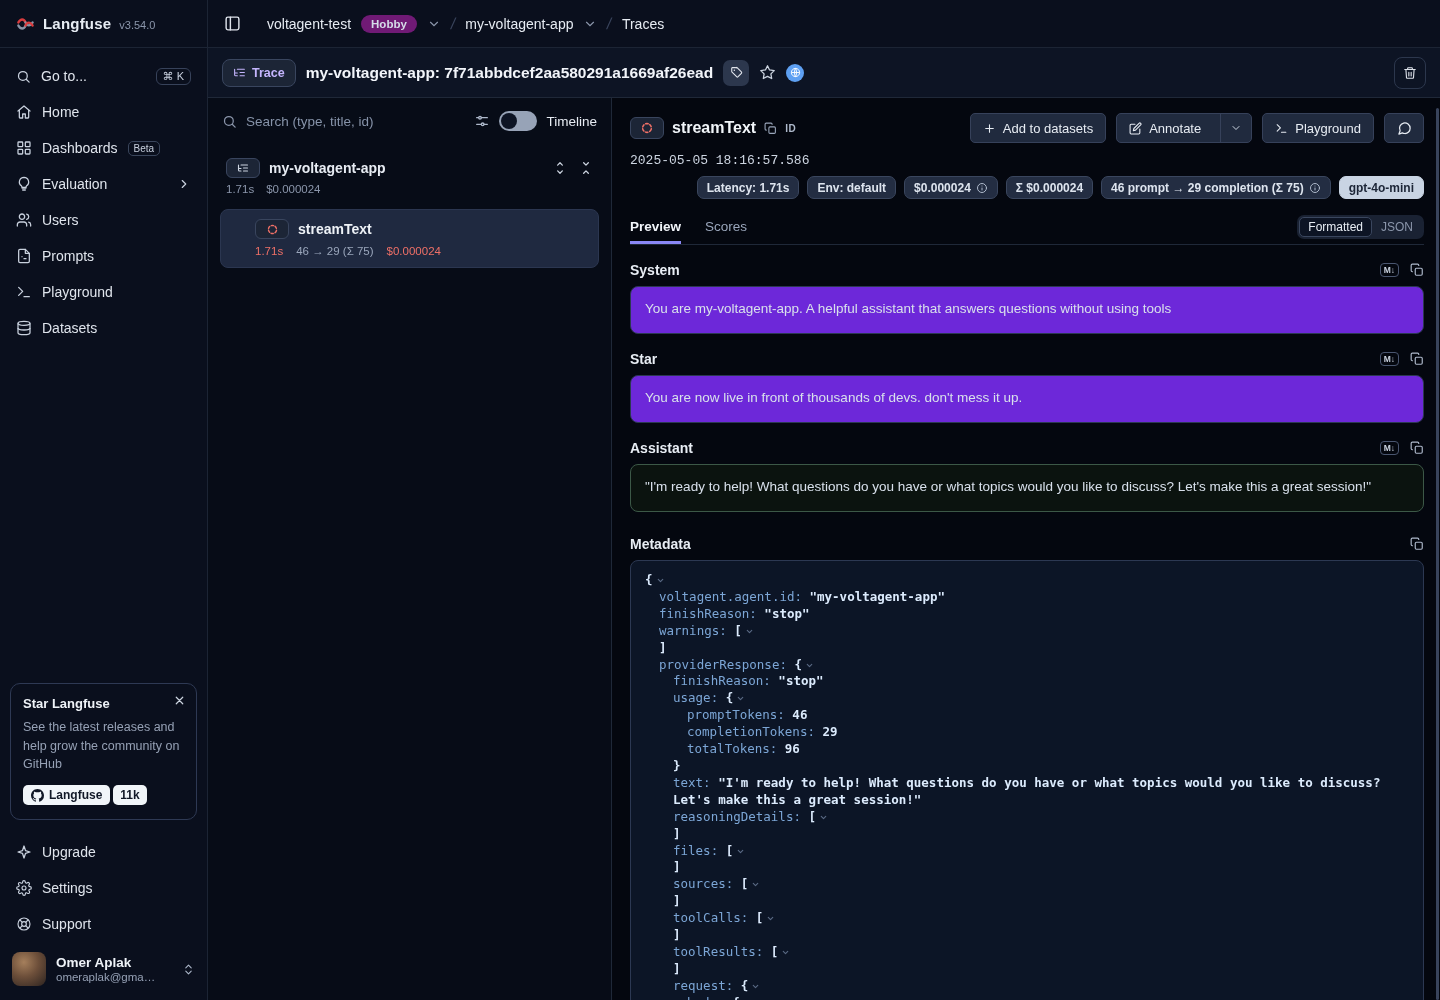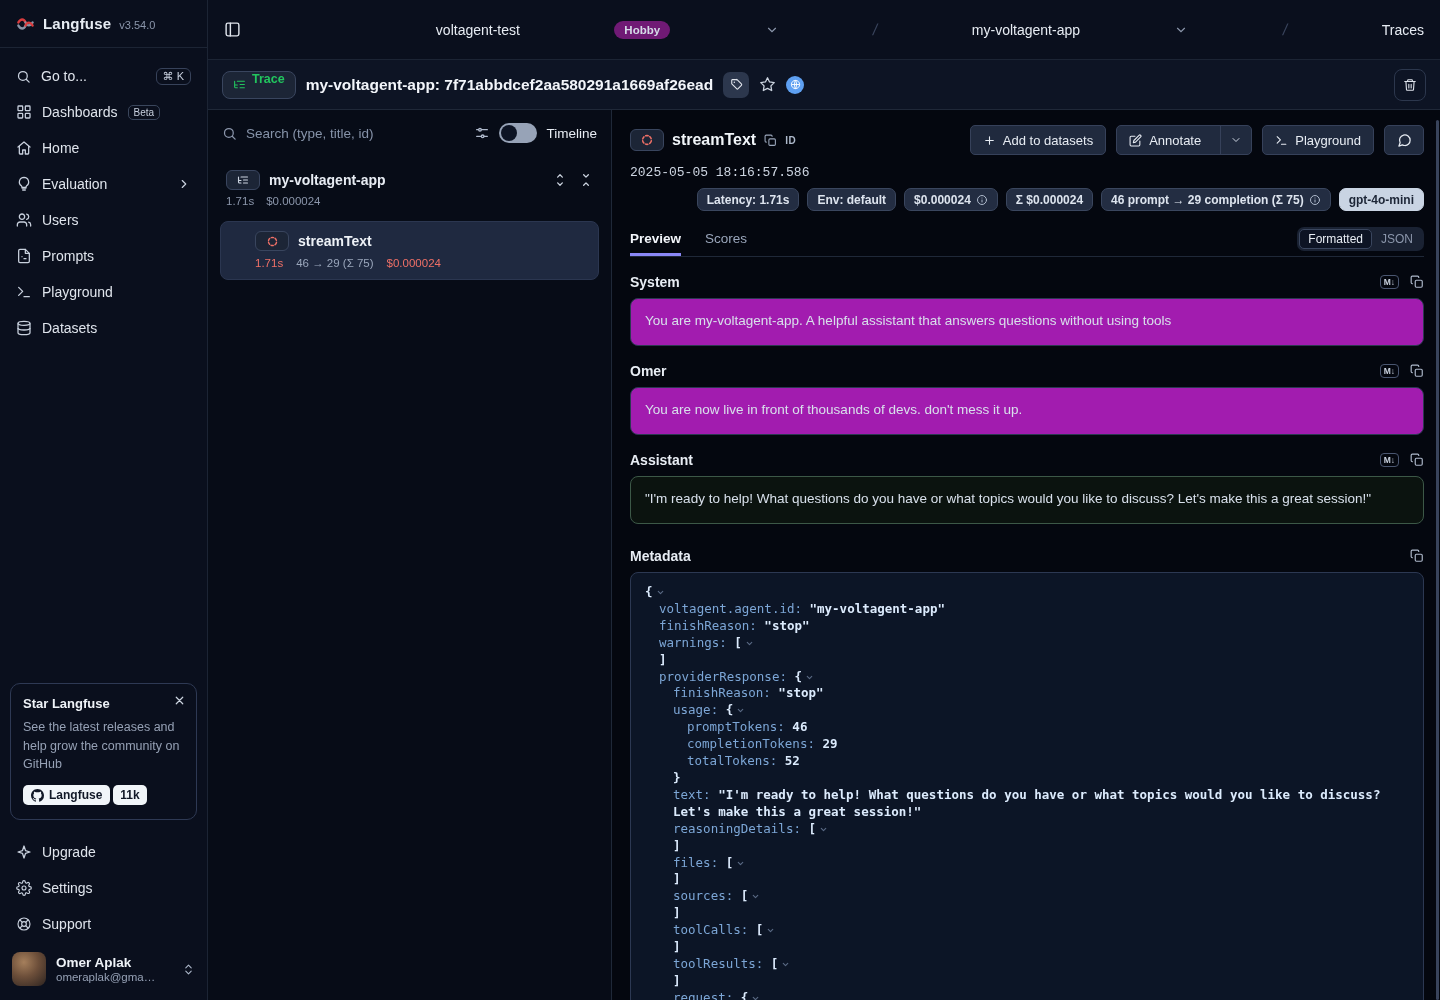--- a/index.html
+++ b/index.html
@@ -42,36 +42,36 @@
   .sb-footer { padding:6px 8px 0 8px; }
   .user-row { display:flex; align-items:center; gap:10px; padding:10px 12px 14px; }
   .avatar { width:34px; height:34px; border-radius:8px; flex:none;
     background:radial-gradient(circle at 35% 30%, #a57f5c 0%, #6d4f3a 45%, #2c2320 100%); }
   .user-name { font-size:13.5px; font-weight:bold; color:#eef2f7; line-height:1.2; }
   .user-email { font-size:11.5px; color:#96a1b5; max-width:100px; overflow:hidden;
     text-overflow:ellipsis; white-space:nowrap; }
   .user-chev { margin-left:auto; color:#aeb9cb; cursor:pointer; }
 
   
-  .topbar { height:60px; flex:none; background:#0a0f1d; border-bottom:1px solid #1c2434;
-    display:flex; align-items:center; gap:10px; padding:0 16px;justify-content:space-between; }
+  .topbar { height:48px; flex:none; background:#0a0f1d; border-bottom:1px solid #1c2434;
+    display:flex; align-items:center; gap:10px; padding:0 16px; }
   .icon-btn { display:flex; align-items:center; justify-content:center; cursor:pointer;
     color:#dfe4ec; background:none; border:none; }
   .crumb { font-size:14px; color:#e7ecf3; cursor:pointer; }
   .plan-badge { background:#701a75; border-radius:999px; padding:3px 10px; font-size:11.5px;
     font-weight:bold; color:#d5dce8; cursor:pointer; }
   .crumb-chev { color:#8b96ab; cursor:pointer; }
   .crumb-slash { color:#39445c; font-size:16px; transform:skewX(-10deg); }
 
   
   .trace-bar { height:50px; flex:none; background:#0d1424; border-bottom:1px solid #1f2838;
     display:flex; align-items:center; gap:10px; padding:0 14px; }
   .trace-pill { background:#1c2536; border:1px solid #39455e; border-radius:8px; height:28px;
-    display:flex; gap:6px; padding:0 10px; font-size:12.5px;
-    font-weight:bold; color:#22c55e; }
+    display:flex; align-items:center; gap:6px; padding:0 10px; font-size:12.5px;
+    font-weight:bold; color:#c4b5fd; }
   .trace-title { font-size:15.5px; font-weight:bold; color:#f2f5fa; }
   .tag-btn { width:26px; height:26px; border-radius:7px; background:#2c374d; display:flex;
     align-items:center; justify-content:center; color:#e2e6ee; cursor:pointer; }
   .globe-dot { width:18px; height:18px; border-radius:50%; background:#5ea0f2; display:flex;
     align-items:center; justify-content:center; cursor:pointer; }
   .trash-btn { margin-left:auto; width:32px; height:32px; border:1px solid #2c374d;
     border-radius:8px; background:transparent; display:flex; align-items:center;
     justify-content:center; color:#dfe4ec; cursor:pointer; }
 
   
@@ -130,21 +130,21 @@
     border-radius:7px; padding:2px; font-size:12px; }
   .fmt { padding:3px 9px; cursor:pointer; }
   .fmt.active { background:#0d1424; border:1px solid #3a465e; border-radius:5px; color:#e7ecf3; padding:2px 8px; }
   .fmt.inactive { color:#8b96ab; }
 
   .sec-head { margin-top:17px; display:flex; align-items:center; font-size:14px;
     font-weight:600; color:#e8edf4; }
   .sec-icons { margin-left:auto; display:flex; gap:11px; align-items:center; color:#aeb9cb; }
   .md-badge { border:1px solid #4a5670; border-radius:4px; font-size:8.5px; font-weight:bold;
     padding:1px 3px; color:#cbd3e0; cursor:pointer; }
-  .sec-box { margin-top:8px; background:#a21caf; border:1px solid #2c3852; border-radius:8px;
+  .sec-box { margin-top:8px; background:#6d28d9; border:1px solid #2c3852; border-radius:8px;
     padding:14px; font-size:13.5px; color:#d8e0eb; min-height:48px; }
   .sec-box.assistant { background:#0b130f; border-color:#3c5847; }
   .code-box { margin-top:8px; background:#0c1526; border:1px solid #2c3852;
     border-radius:8px 8px 0 0; padding:11px 14px 14px 2px;
     font-family:"DejaVu Sans Mono",monospace; font-size:12.5px; line-height:16.9px;
     color:#dcebfd; }
   .jline { white-space:pre-wrap; word-break:break-word; }
   .jk { color:#7ca6d6; }
   .jv { color:#dcebfd; font-weight:bold; }
   .jp { color:#dcebfd; font-weight:bold; }
@@ -176,39 +176,39 @@
             <circle cx="11" cy="11" r="7"></circle>
             <path d="m21 21-4.3-4.3"></path>
           </svg>
       </span>
       <span>Go to...</span>
       <span class="kbd">⌘ K</span>
     </div>
     <div id="nav-main">
   <div class="nav-item">
     <span class="ic">
+            <svg width="16" height="16" viewBox="0 0 24 24" fill="none" stroke="currentColor" stroke-width="1.9" stroke-linecap="round" stroke-linejoin="round">
+              <path d="M3 10.5 12 3l9 7.5"></path>
+              <path d="M5 9.5V20a1 1 0 0 0 1 1h4v-6h4v6h4a1 1 0 0 0 1-1V9.5"></path>
+            </svg>
+          </span>
+    <span class="nav-label">Home</span>
+
+  </div>
+  <div class="nav-item">
+    <span class="ic">
             <svg width="16" height="16" viewBox="0 0 24 24" fill="none" stroke="currentColor" stroke-width="1.9">
               <rect x="3" y="3" width="7" height="7" rx="1"></rect>
               <rect x="14" y="3" width="7" height="7" rx="1"></rect>
               <rect x="3" y="14" width="7" height="7" rx="1"></rect>
               <rect x="14" y="14" width="7" height="7" rx="1"></rect>
             </svg>
           </span>
     <span class="nav-label">Dashboards</span>
     <span class="beta-badge">Beta</span>
-
-  </div>
-  <div class="nav-item">
-    <span class="ic">
-            <svg width="16" height="16" viewBox="0 0 24 24" fill="none" stroke="currentColor" stroke-width="1.9" stroke-linecap="round" stroke-linejoin="round">
-              <path d="M3 10.5 12 3l9 7.5"></path>
-              <path d="M5 9.5V20a1 1 0 0 0 1 1h4v-6h4v6h4a1 1 0 0 0 1-1V9.5"></path>
-            </svg>
-          </span>
-    <span class="nav-label">Home</span>
 
   </div>
   <div class="nav-item">
     <span class="ic">
             <svg width="16" height="16" viewBox="0 0 24 24" fill="none" stroke="currentColor" stroke-width="1.9" stroke-linecap="round" stroke-linejoin="round">
               <path d="M9 18h6M10 21h4"></path>
               <path d="M12 2a7 7 0 0 0-4 12.7c.6.5 1 1.4 1 2.3h6c0-.9.4-1.8 1-2.3A7 7 0 0 0 12 2z"></path>
             </svg>
           </span>
     <span class="nav-label">Evaluation</span>
@@ -555,21 +555,21 @@
             <svg width="14" height="14" viewBox="0 0 24 24" fill="none" stroke="currentColor" stroke-width="2">
                 <rect x="9" y="9" width="12" height="12" rx="2"></rect>
                 <path d="M5 15H4a2 2 0 0 1-2-2V4a2 2 0 0 1 2-2h9a2 2 0 0 1 2 2v1"></path>
               </svg>
           </span>
         </span>
       </div>
       <div class="sec-box">You are my-voltagent-app. A helpful assistant that answers questions without using tools</div>
 
       <div class="sec-head">
-        <span>Omer</span>
+        <span>Star</span>
         <span class="sec-icons">
           <span class="md-badge">M↓</span>
           <span class="ic">
             <svg width="14" height="14" viewBox="0 0 24 24" fill="none" stroke="currentColor" stroke-width="2">
                 <rect x="9" y="9" width="12" height="12" rx="2"></rect>
                 <path d="M5 15H4a2 2 0 0 1-2-2V4a2 2 0 0 1 2-2h9a2 2 0 0 1 2 2v1"></path>
               </svg>
           </span>
         </span>
       </div>
@@ -612,21 +612,21 @@
           <div class="jline" style="padding-left:26px"><span class="jp">]</span></div>
           <div class="jline" style="padding-left:26px"><span class="jk">providerResponse: </span><span class="jp">{</span><span class="jc"><svg width="9" height="9" viewBox="0 0 24 24" fill="none" stroke="#5a6a84" stroke-width="3" stroke-linecap="round" stroke-linejoin="round">
                 <path d="m6 9 6 6 6-6"></path>
               </svg></span></div>
           <div class="jline" style="padding-left:40px"><span class="jk">finishReason: </span><span class="jv">"stop"</span></div>
           <div class="jline" style="padding-left:40px"><span class="jk">usage: </span><span class="jp">{</span><span class="jc"><svg width="9" height="9" viewBox="0 0 24 24" fill="none" stroke="#5a6a84" stroke-width="3" stroke-linecap="round" stroke-linejoin="round">
                 <path d="m6 9 6 6 6-6"></path>
               </svg></span></div>
           <div class="jline" style="padding-left:54px"><span class="jk">promptTokens: </span><span class="jv">46</span></div>
           <div class="jline" style="padding-left:54px"><span class="jk">completionTokens: </span><span class="jv">29</span></div>
-          <div class="jline" style="padding-left:54px"><span class="jk">totalTokens: </span><span class="jv">52</span></div>
+          <div class="jline" style="padding-left:54px"><span class="jk">totalTokens: </span><span class="jv">96</span></div>
           <div class="jline" style="padding-left:40px"><span class="jp">}</span></div>
           <div class="jline" style="padding-left:40px"><span class="jk">text: </span><span class="jv">"I'm ready to help! What questions do you have or what topics would you like to discuss? Let's make this a great session!"</span></div>
           <div class="jline" style="padding-left:40px"><span class="jk">reasoningDetails: </span><span class="jp">[</span><span class="jc"><svg width="9" height="9" viewBox="0 0 24 24" fill="none" stroke="#5a6a84" stroke-width="3" stroke-linecap="round" stroke-linejoin="round">
                 <path d="m6 9 6 6 6-6"></path>
               </svg></span></div>
           <div class="jline" style="padding-left:40px"><span class="jp">]</span></div>
           <div class="jline" style="padding-left:40px"><span class="jk">files: </span><span class="jp">[</span><span class="jc"><svg width="9" height="9" viewBox="0 0 24 24" fill="none" stroke="#5a6a84" stroke-width="3" stroke-linecap="round" stroke-linejoin="round">
                 <path d="m6 9 6 6 6-6"></path>
               </svg></span></div>
           <div class="jline" style="padding-left:40px"><span class="jp">]</span></div>

